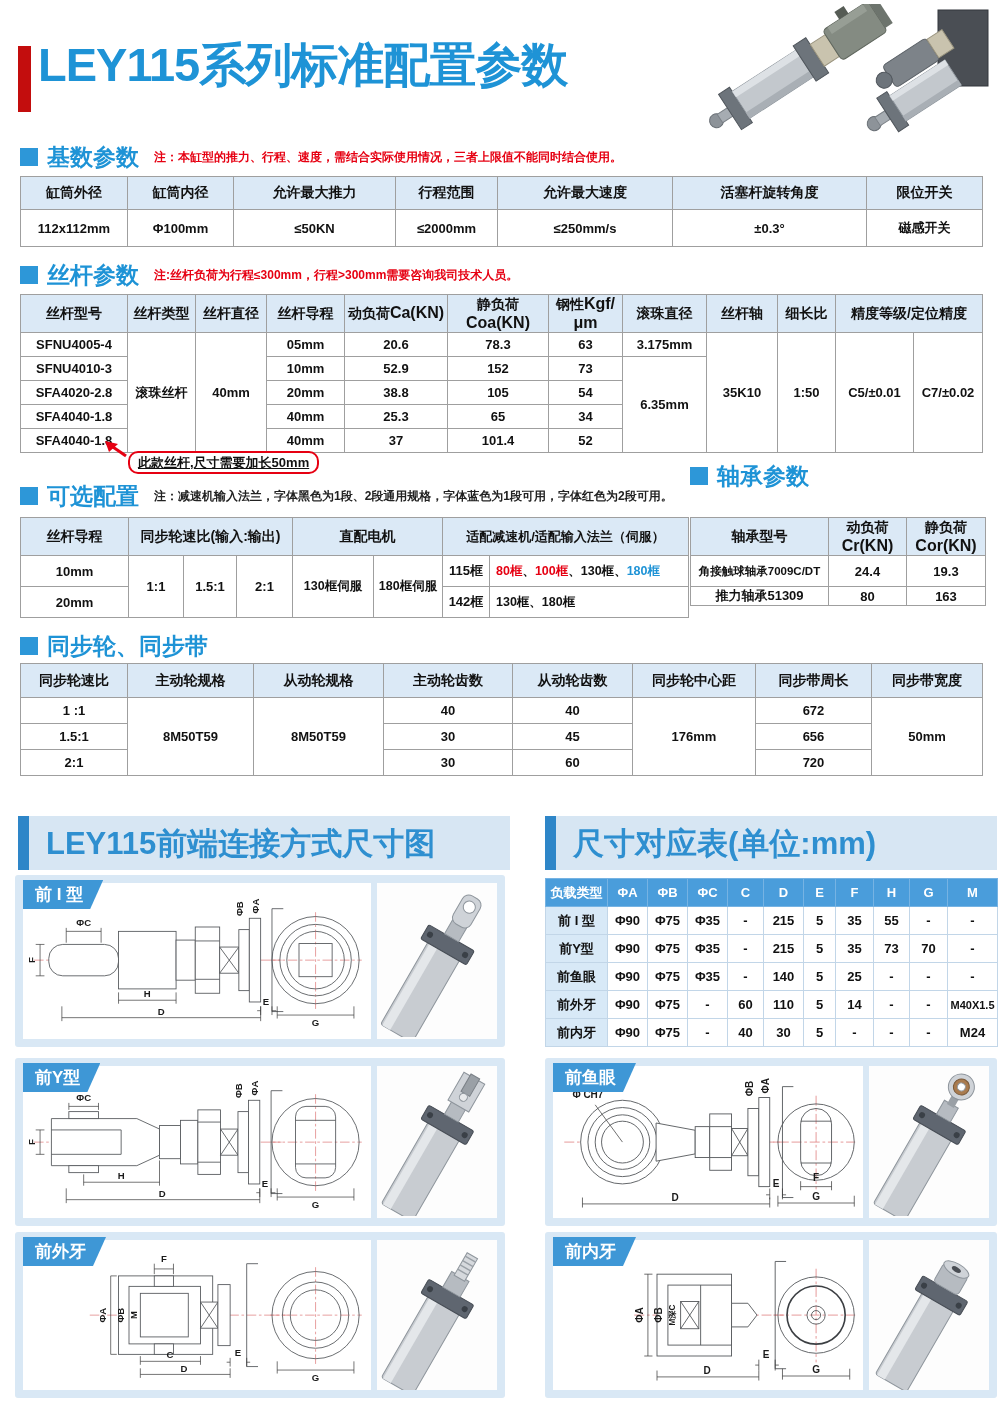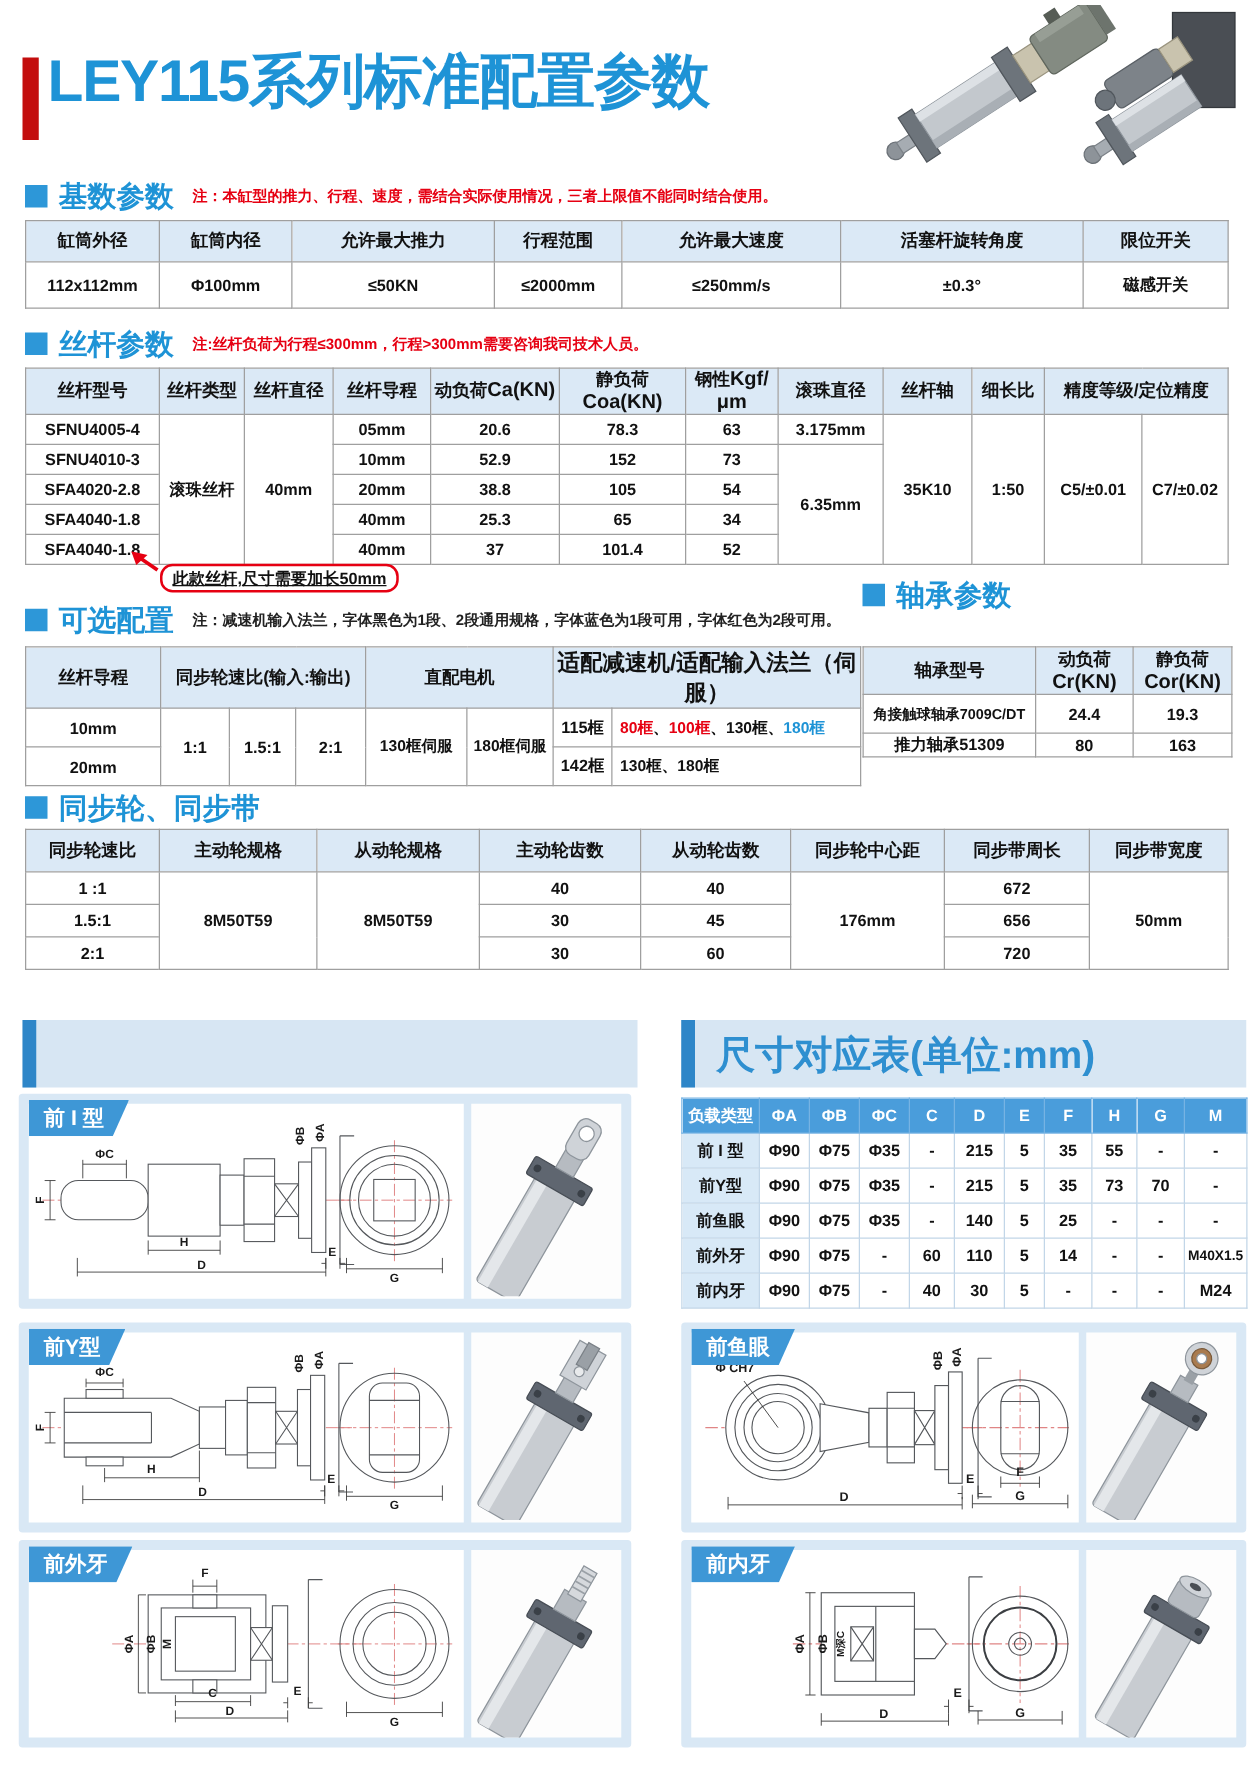--- a/index.html
+++ b/index.html
@@ -221,21 +221,21 @@
       <col style="width:81px">
       <col style="width:69px">
       <col style="width:47px">
       <col style="width:199px">
     </colgroup>
   <tbody>
       <tr style="height:38px">
     <th>丝杆导程</th>
     <th colspan="3">同步轮速比(输入:输出)</th>
     <th colspan="2">直配电机</th>
-    <th colspan="2" style="font-size:18px">适配减速机/适配输入法兰（伺服）</th>
+    <th colspan="2" style="font-size:13px">适配减速机/适配输入法兰（伺服）</th>
   </tr>
   <tr style="height:31px">
     <td>10mm</td>
     <td rowspan="2">1:1</td>
     <td rowspan="2">1.5:1</td>
     <td rowspan="2">2:1</td>
     <td rowspan="2" style="font-size:12.5px">130框伺服</td>
     <td rowspan="2" style="font-size:12.5px">180框伺服</td>
     <td>115框</td>
     <td style="text-align:left;padding-left:6px;font-size:12.5px">
@@ -325,20 +325,21 @@
     <td>2:1</td>
     <td>30</td>
     <td>60</td>
     <td>720</td>
   </tr>
 </tbody>
   </table>
 
 <div class="abs banner" style="left:18px;top:816px;width:492px;">
   <div class="vbar"></div>
+  <div class="btxt">LEY115前端连接方式尺寸图</div>
 </div>
 <div class="abs banner" style="left:545px;top:816px;width:452px;">
   <div class="vbar"></div>
   <div class="btxt">尺寸对应表(单位:mm)</div>
 </div>
 
 <table class="abs dims" style="left:545px;top:878px;width:452px;">
   <colgroup>
       <col style="width:62px">
       <col style="width:40px">

